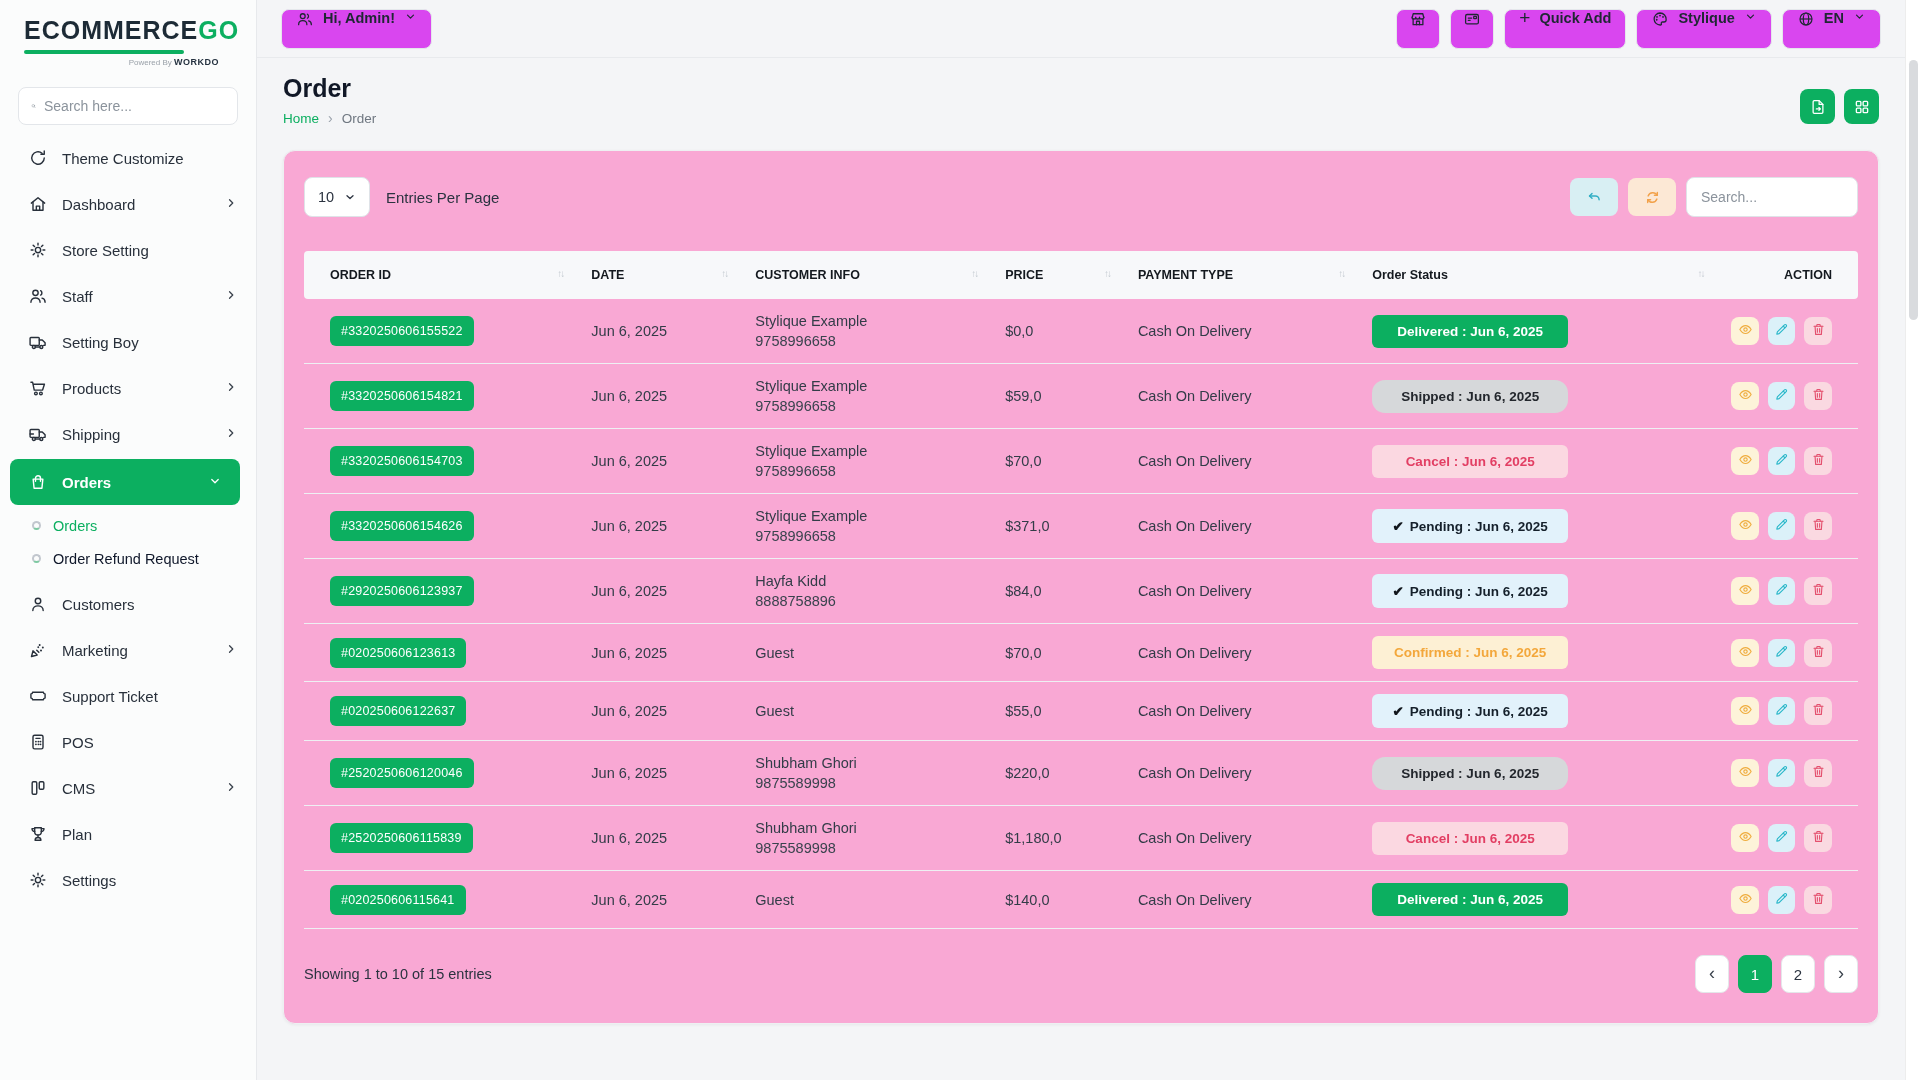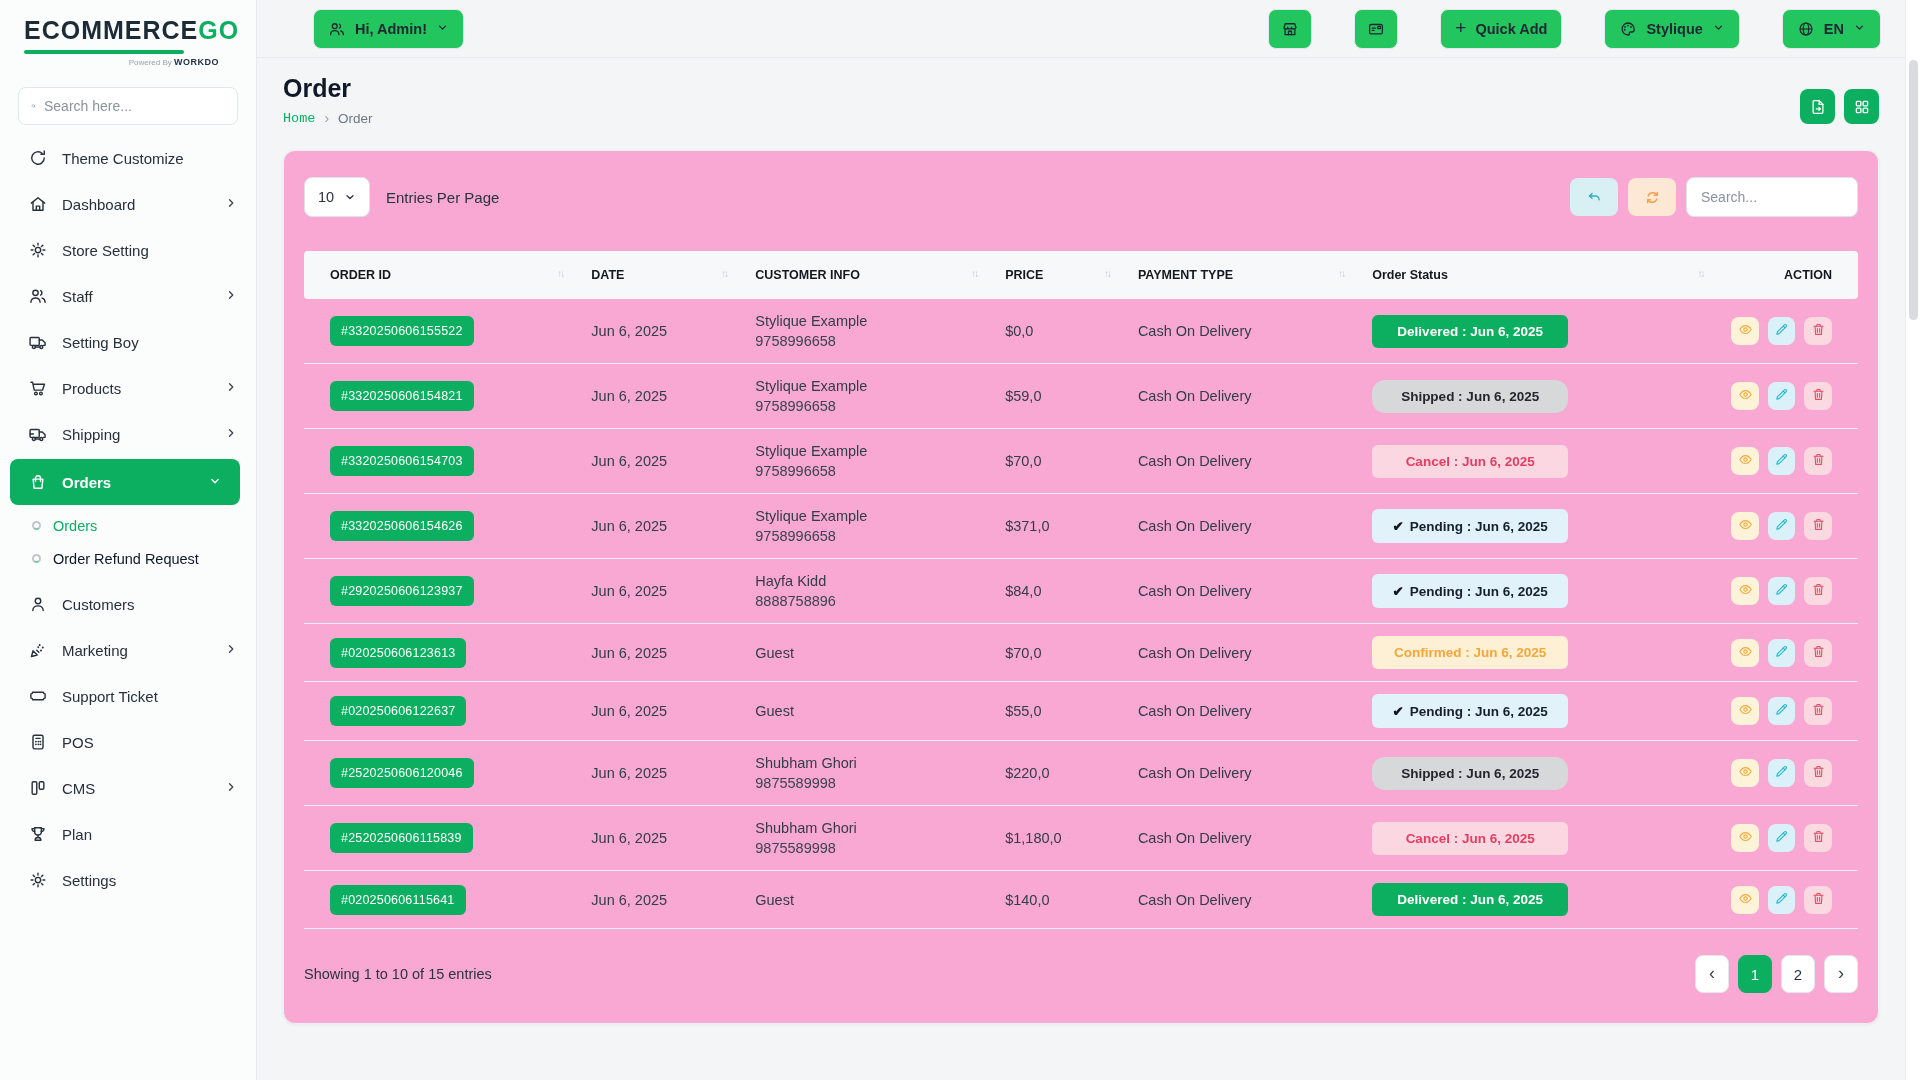--- a/index.html
+++ b/index.html
@@ -39,34 +39,34 @@
   .sub-item { display:flex; align-items:center; gap:12px; height:33px; padding-left:32px;
     font-size:14.5px; color:#0f172a; cursor:pointer; }
   .sub-item .ring { width:9px; height:9px; border:2px solid #c2c7ce; border-radius:50%;
     border-bottom-color:#7ec9a2; }
   .sub-item.active { color:var(--accent,#0caf60); }
 
   
   .main { flex:1; height:100%; overflow:hidden; position:relative; padding-right:15px; }
   .topbar { height:58px; border-bottom:1px solid #e8eaed; display:flex; align-items:center;
     justify-content:space-between; padding:0 24px; }
-  .btn { background:#22c55e; border:1px solid #e4e7eb; border-radius:8px; height:40px;
-    display:flex; align-items:center; gap:9px; padding:0 14px; font-size:14.5px; font-weight:700;
-    color:#1f2733; cursor:pointer; font-family:"Liberation Sans",sans-serif;margin-left:32px; }
+  .btn { background:#d946ef; border:1px solid #e4e7eb; border-radius:8px; height:40px;
+    display:flex; gap:9px; padding:0 14px; font-size:14.5px; font-weight:700;
+    color:#1f2733; cursor:pointer; font-family:"Liberation Sans",sans-serif; }
   .btn svg { width:18px; height:18px; }
   .btn .chev svg { width:13px; height:13px; }
   .btn .plus { font-size:19px; font-weight:400; line-height:1; margin-top:-2px; }
   .icon-btn { width:44px; justify-content:center; padding:0; }
   .topbar-right { display:flex; gap:10px; align-items:center; }
 
   .content { padding:0 26px; }
   .page-head { display:flex; justify-content:space-between; align-items:flex-end; margin-top:16px; }
   .page-title { font-size:25px; font-weight:700; color:#111827; }
   .breadcrumb { display:flex; align-items:center; gap:9px; margin-top:7px; font-size:13.5px; }
-  .breadcrumb .home { color:var(--accent,#0caf60); cursor:pointer;font-family:Liberation Mono, monospace; }
+  .breadcrumb .home { color:var(--accent,#0caf60); cursor:pointer; }
   .breadcrumb .sep { color:#9aa1ab; font-size:14px; }
   .breadcrumb .cur { color:#6f7781; }
   .head-actions { display:flex; gap:9px; margin-bottom:2px; }
   .sq-green { width:35px; height:35px; border:0; border-radius:8px; background:var(--accent,#0caf60);
     display:flex; align-items:center; justify-content:center; cursor:pointer; }
   .sq-green svg { width:18px; height:18px; color:#fff; }
 
   .card { background:#f9a8d4; border-radius:12px; margin-top:24px;
     box-shadow:0 1px 3px rgba(20,30,40,.06); border:1px solid #eef0f2; padding-bottom:2px; }
   .controls { display:flex; justify-content:space-between; align-items:center; padding:26px 20px 0; }

